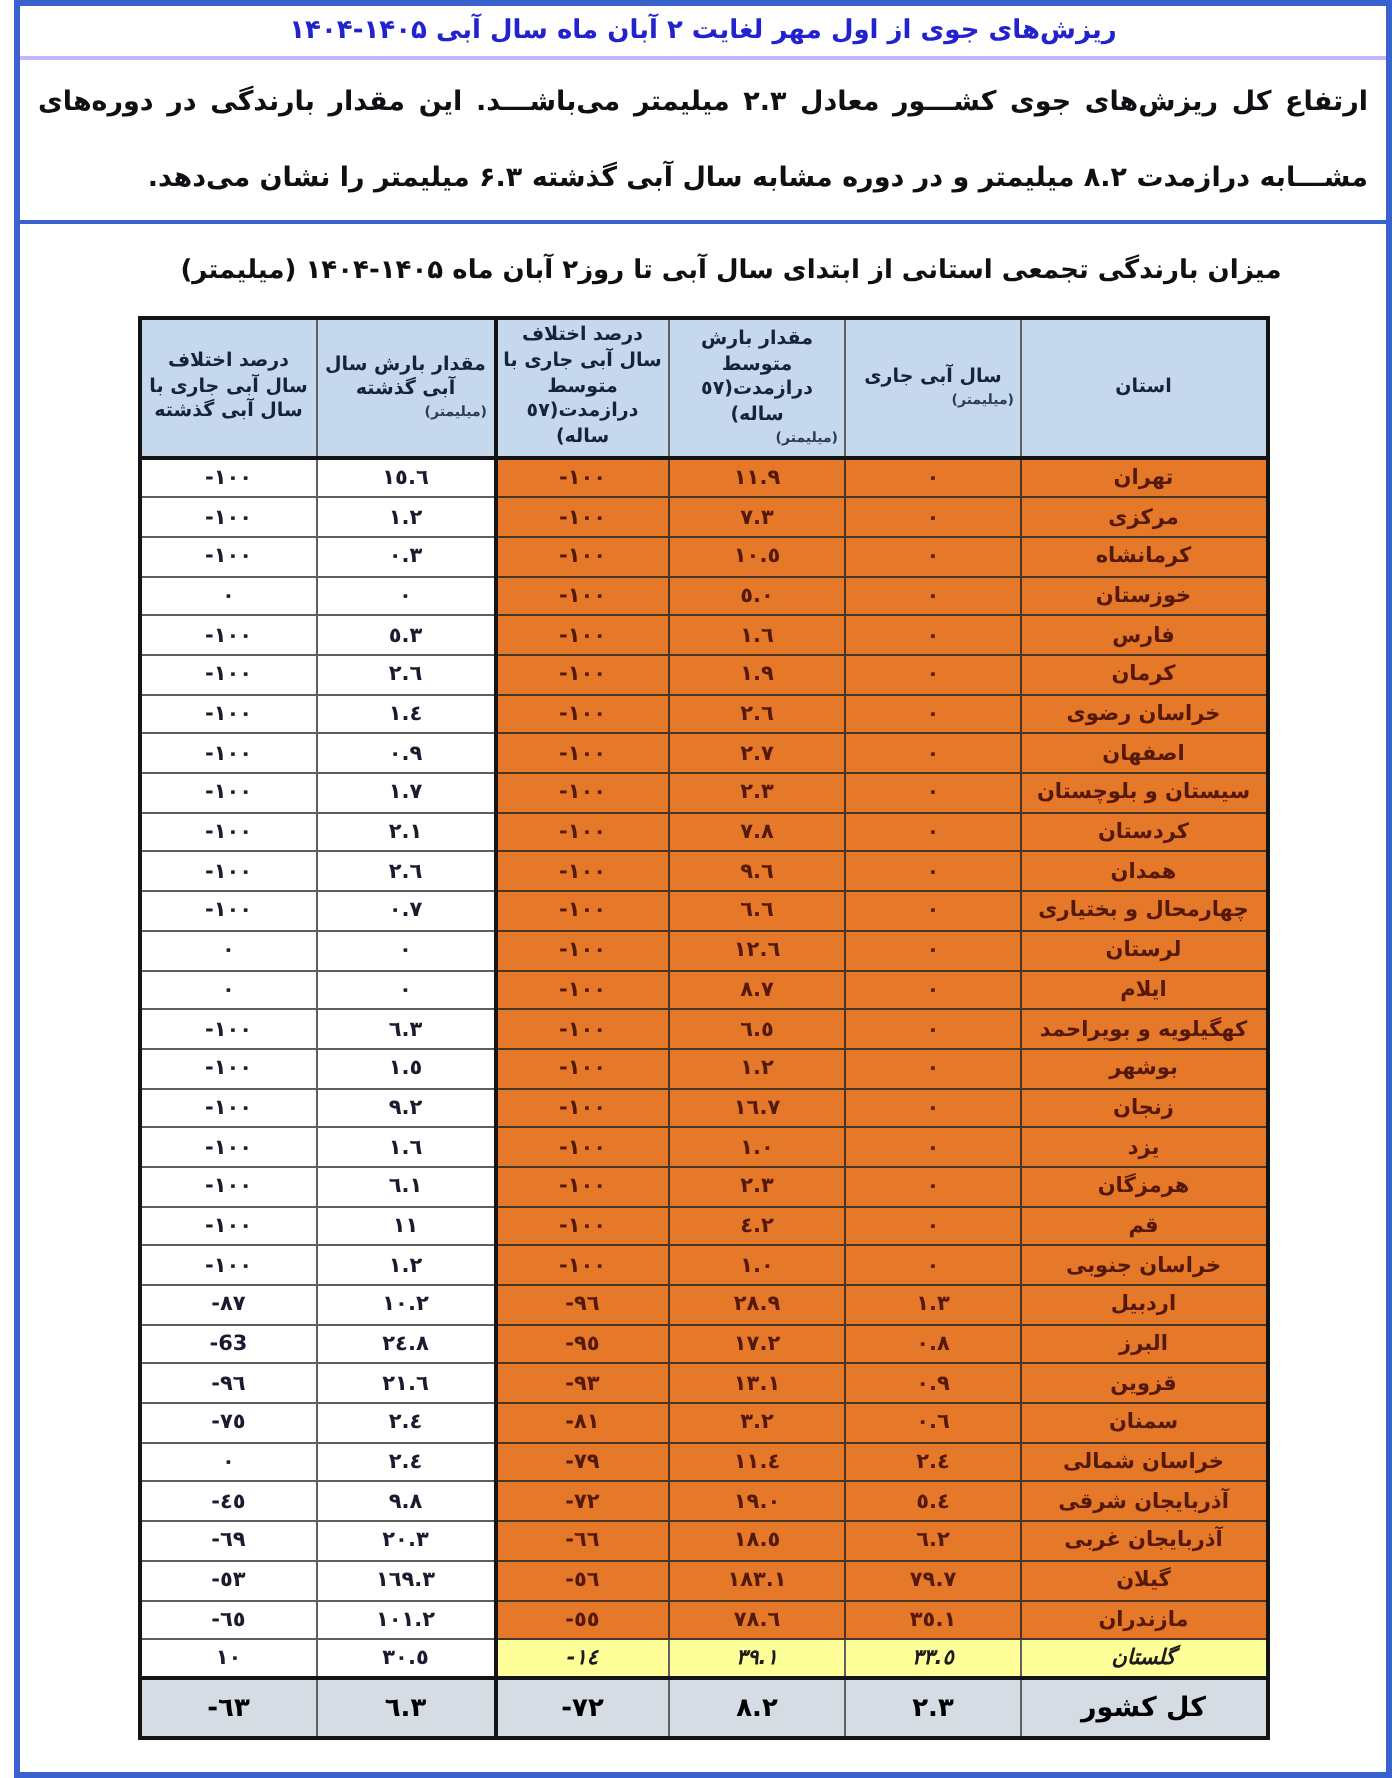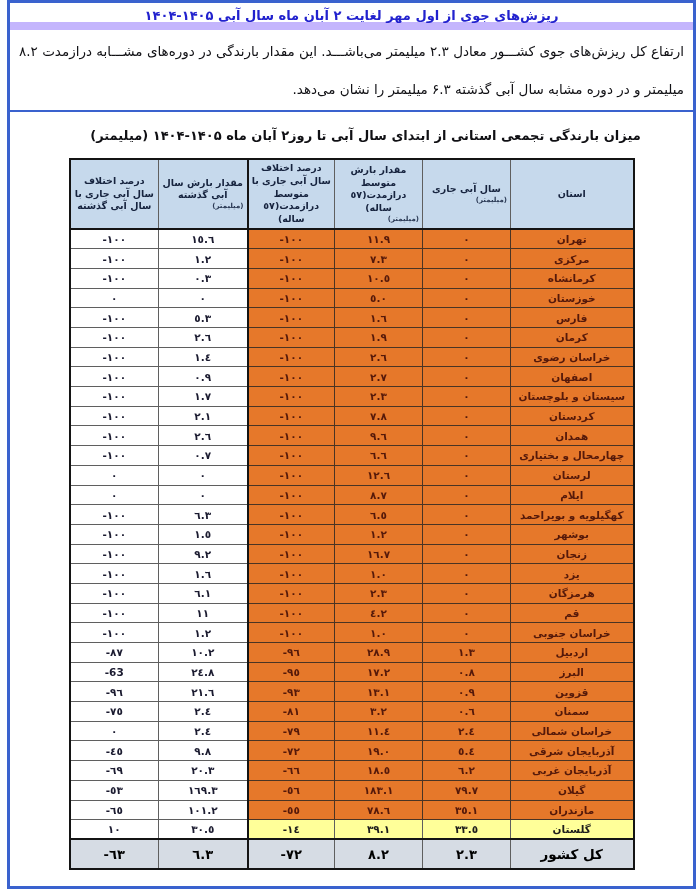--- a/index.html
+++ b/index.html
@@ -12,25 +12,25 @@
     direction:rtl;
     width:689px; height:889px;
     margin:0 0 0 7px;
     border:3px solid #3A62CE;
     background:#ffffff;
     overflow:hidden;
   }
   .title-bar {
     height:27px; line-height:25px; text-align:center;
     font-size:13px; font-weight:bold; color:#2222CE;
-    border-bottom:8px solid #c4b5fd;
+    border-bottom:2px solid #c4b5fd;
   }
   .intro {
     height:82px; padding:2px 9px 0;
-    font-size:13.5px; font-weight:normal; color:#101014;
+    font-size:13.5px; font-weight:bold; color:#101014;
     line-height:38px; text-align:justify;
     border-bottom:2px solid #3A62CE;
   }
   .table-title {
     padding-top:9px; text-align:center;
     font-size:13px; font-weight:bold; color:#101014;
     line-height:30px;
     padding-left:28px;
   }
   table.rain {
@@ -44,21 +44,21 @@
   thead th {
     background:#C6D9EC; color:#16233E; height:62px;
     font-size:9.5px; line-height:1.35; white-space:normal;
     border-bottom:2px solid #141414; padding:2px 3px;margin-left:28px;
   }
   th .sub { display:block; font-size:7px; color:#2B3A55;text-align:right; }
   tbody td { height:19.7px; font-size:10.5px; }
   td.num { direction:ltr; }
   tr.data td.orange { background:#E6782A; color:#55190A; border-color:#4A3424; }
   tr.data td.plain  { background:#ffffff; color:#1B1B30; }
-  tr.highlight td.orange { background:#FFFF99; color:#1C1C1C; border-color:#5f5f5f; }
+  tr.highlight td.orange { background:#FFFF99; color:#1C1C1C; border-color:#5f5f5f;font-style:italic; }
   table.rain tr > *:nth-child(4) { border-left:2px solid #141414; }
   tr.total td {
     background:#D6DCE4; color:#000000; font-size:13px; height:30px;
     border-top:2px solid #141414;
   }
   tr.total td.prov { font-size:13.5px; }
 </style>
 </head>
 <body>
 

